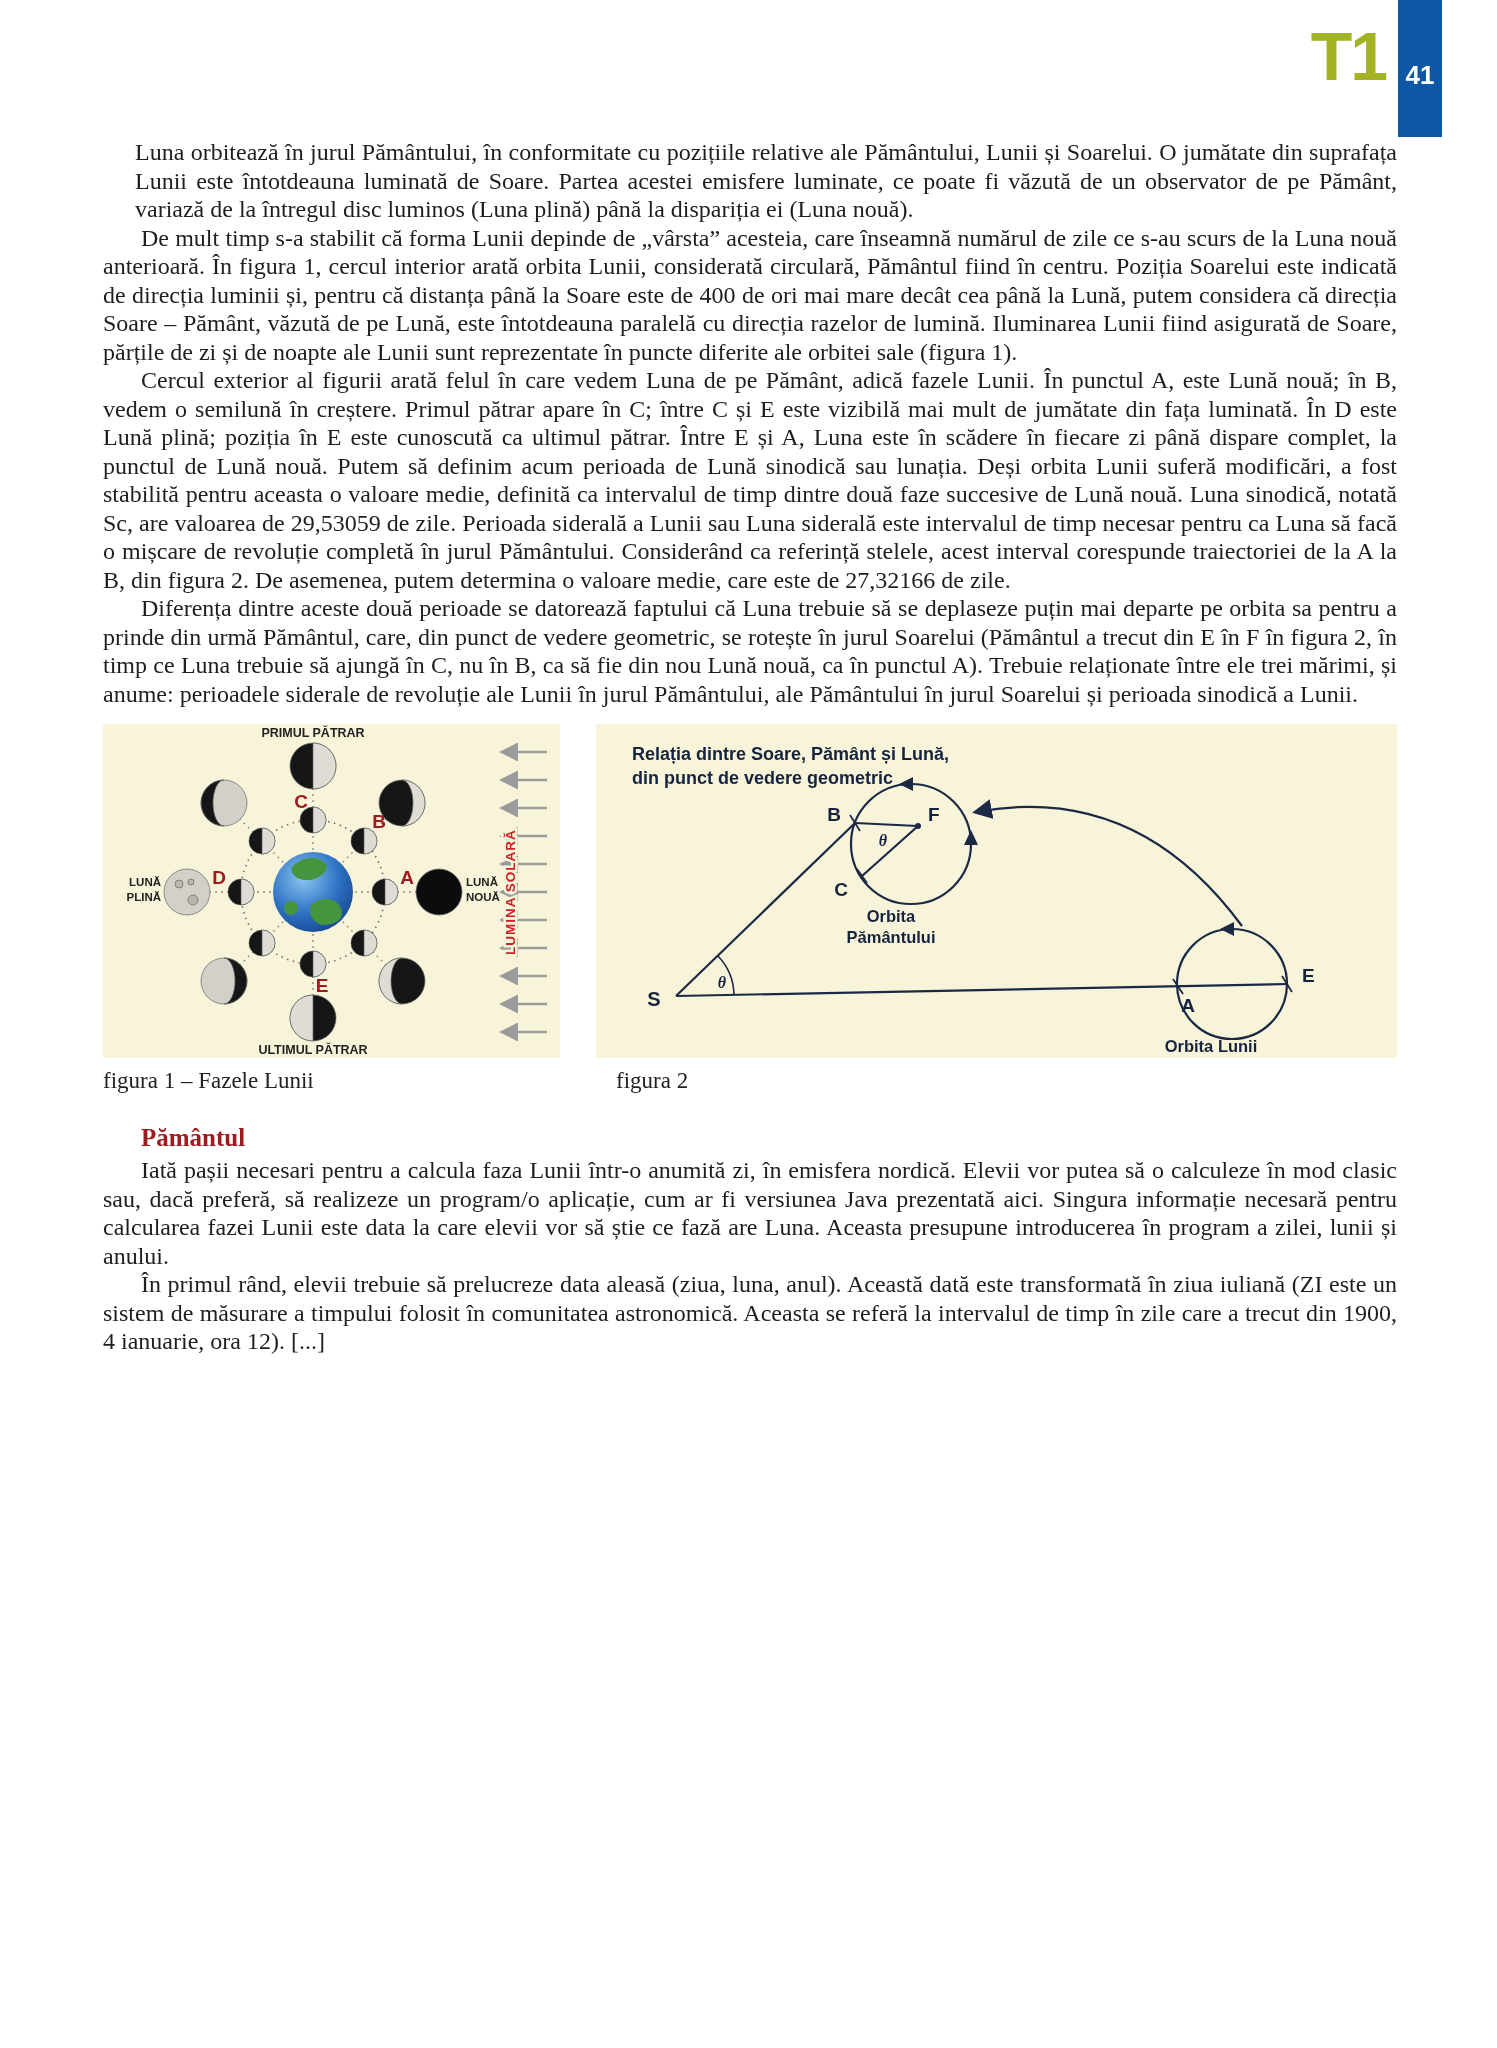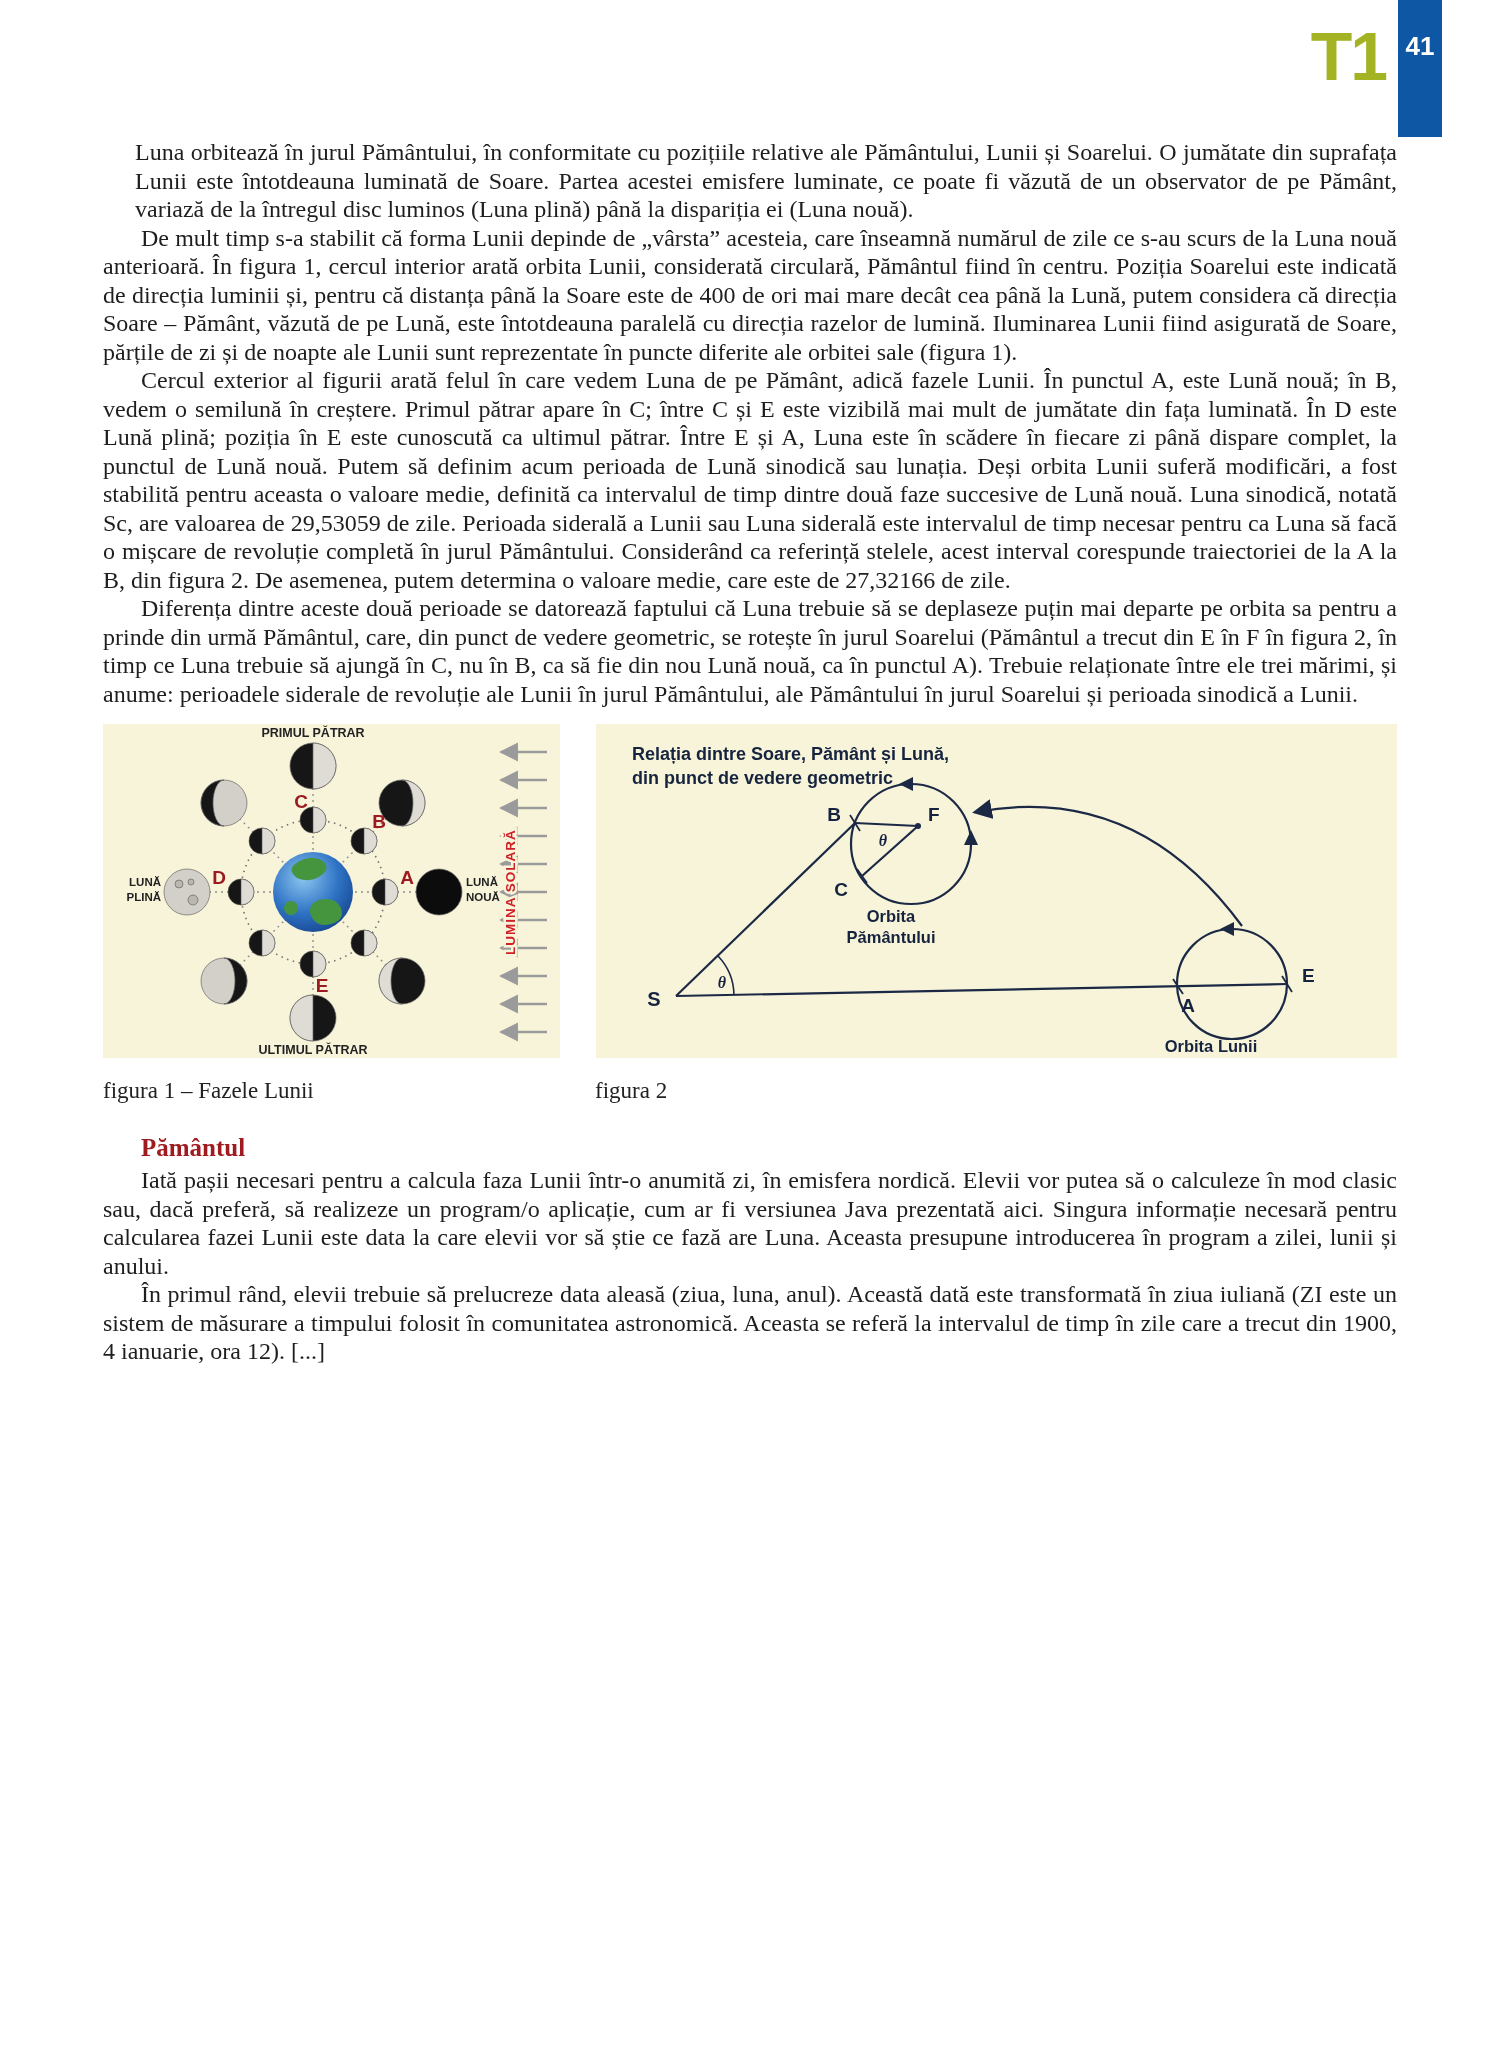--- a/index.html
+++ b/index.html
@@ -4,38 +4,38 @@
 <style>
   * { margin:0; padding:0; box-sizing:border-box; }
   body { background:#ffffff; }
   .page {
     position:relative; width:1497px; height:2048px; background:#ffffff;
     font-family:"Liberation Serif", serif; color:#1e1e1e; overflow:hidden;
   }
   .corner-bar {
     position:absolute; top:0; left:1398px; width:44px; height:137px;
     background:#0e57a5; display:flex; justify-content:center; align-items:flex-start;
-    padding-top:31px;
+    padding-top:60px;
   }
   .corner-bar .pagenum { color:#ffffff; font:bold 26px "Liberation Sans", sans-serif; }
   .unit-tag {
     position:absolute; top:22px; left:1230px; width:156px; text-align:right;
     font-family:"Liberation Sans", sans-serif; font-weight:bold; font-size:68px;
     line-height:1; color:#a3b323; letter-spacing:-2px;
   }
   .content { position:absolute; top:138px; left:103px; width:1294px; }
   p.body-par {
     font-size:24px; line-height:28.5px; text-align:justify; text-indent:38px;
   }
   p.body-par.first { text-indent:0;margin-left:32px; }
   .figures-row { display:flex; gap:36px; margin-top:16px; }
   .figure-box { background:#f8f4da; height:334px; }
   .fig1 { flex:0 0 457px; width:457px; }
   .fig2 { flex:1; }
-  .captions-row { display:flex; gap:35px; margin-top:20px; font-size:23px; color:#222; }
+  .captions-row { display:flex; gap:56px; margin-top:10px; font-size:23px; color:#222; }
   .captions-row .cap1 { flex:0 0 457px; width:457px; }
   .analysis-heading {
     margin-top:30px; margin-bottom:4px; padding-left:38px;
     font-family:"Liberation Serif", serif; font-weight:bold; font-size:25px; color:#a01b20;
   }
   svg { display:block; width:100%; height:100%; }
   svg text { font-family:"Liberation Sans", sans-serif; }
   .figlbl { font-weight:bold; fill:#222222; }
   .ptletter { font-weight:bold; fill:#9c1b20; font-size:19px; }
   .navtxt { font-weight:bold; fill:#15233f; }

